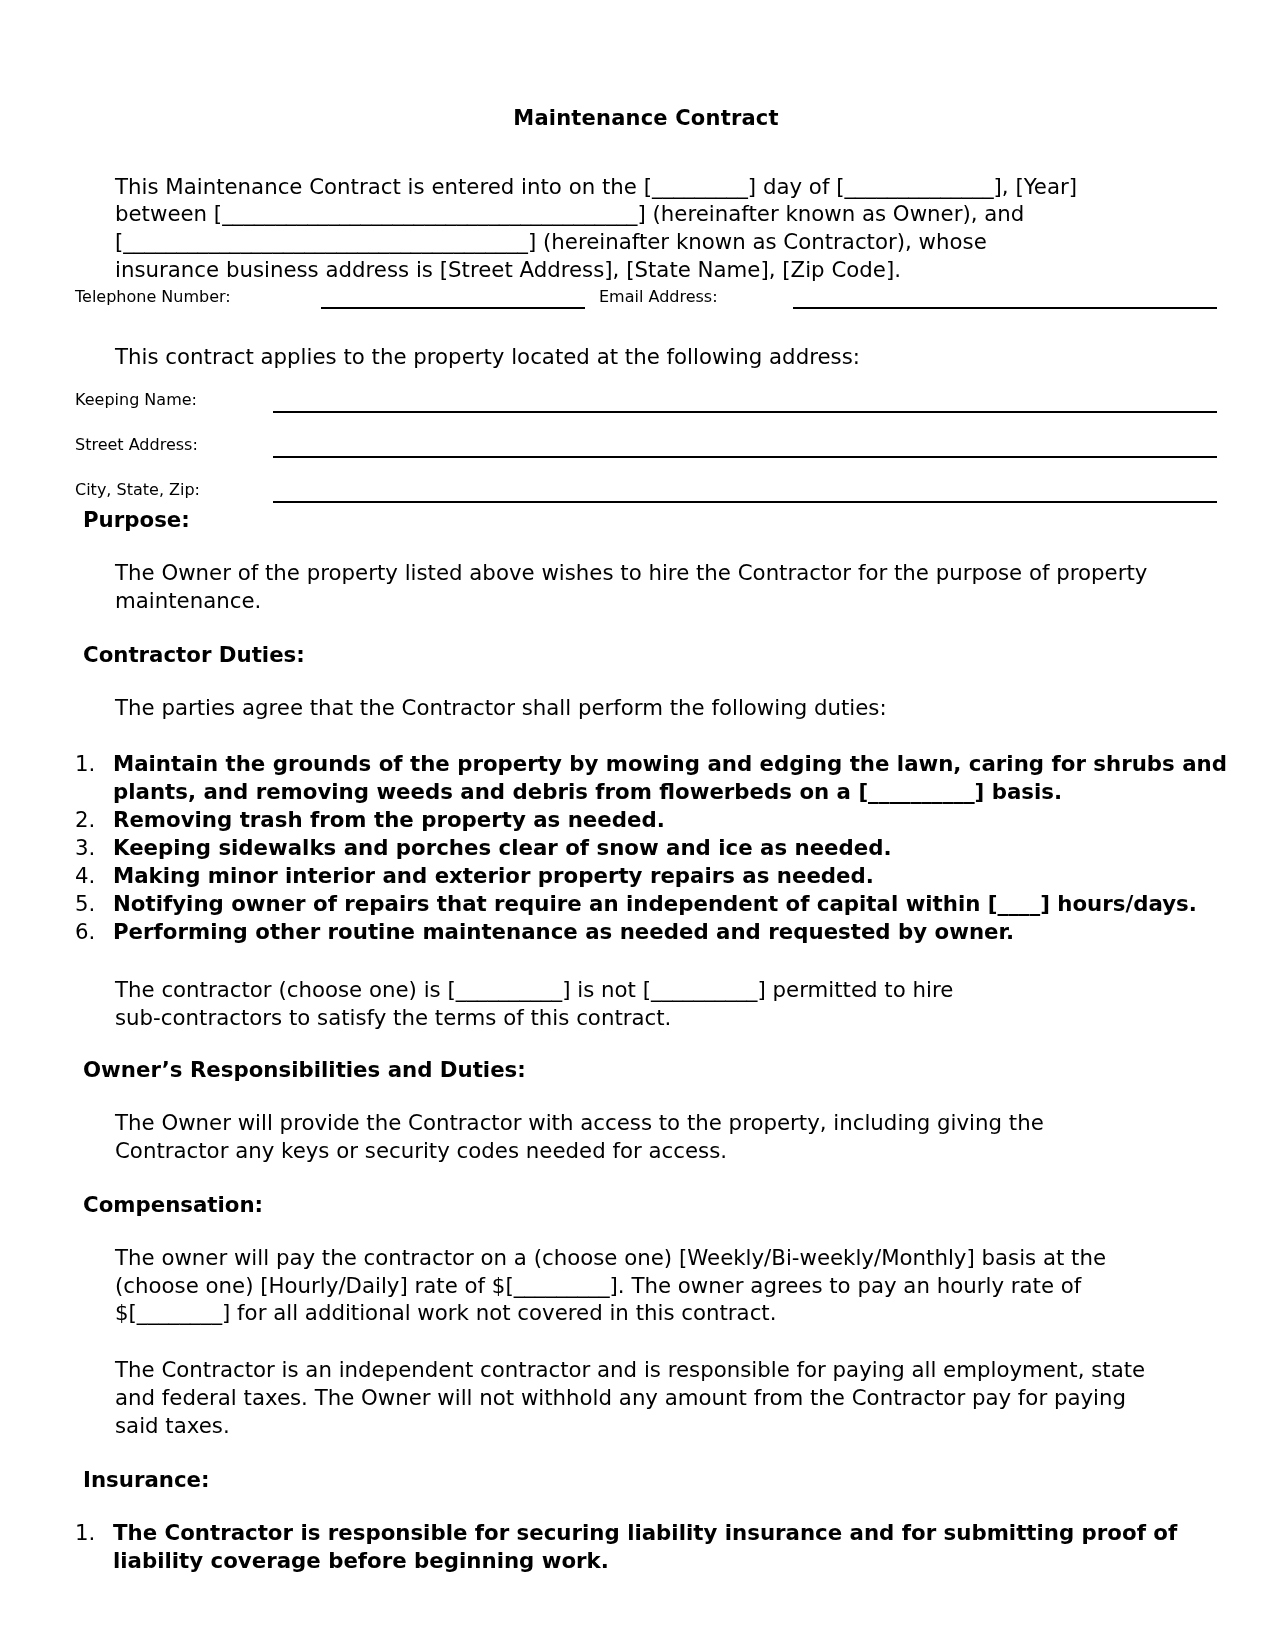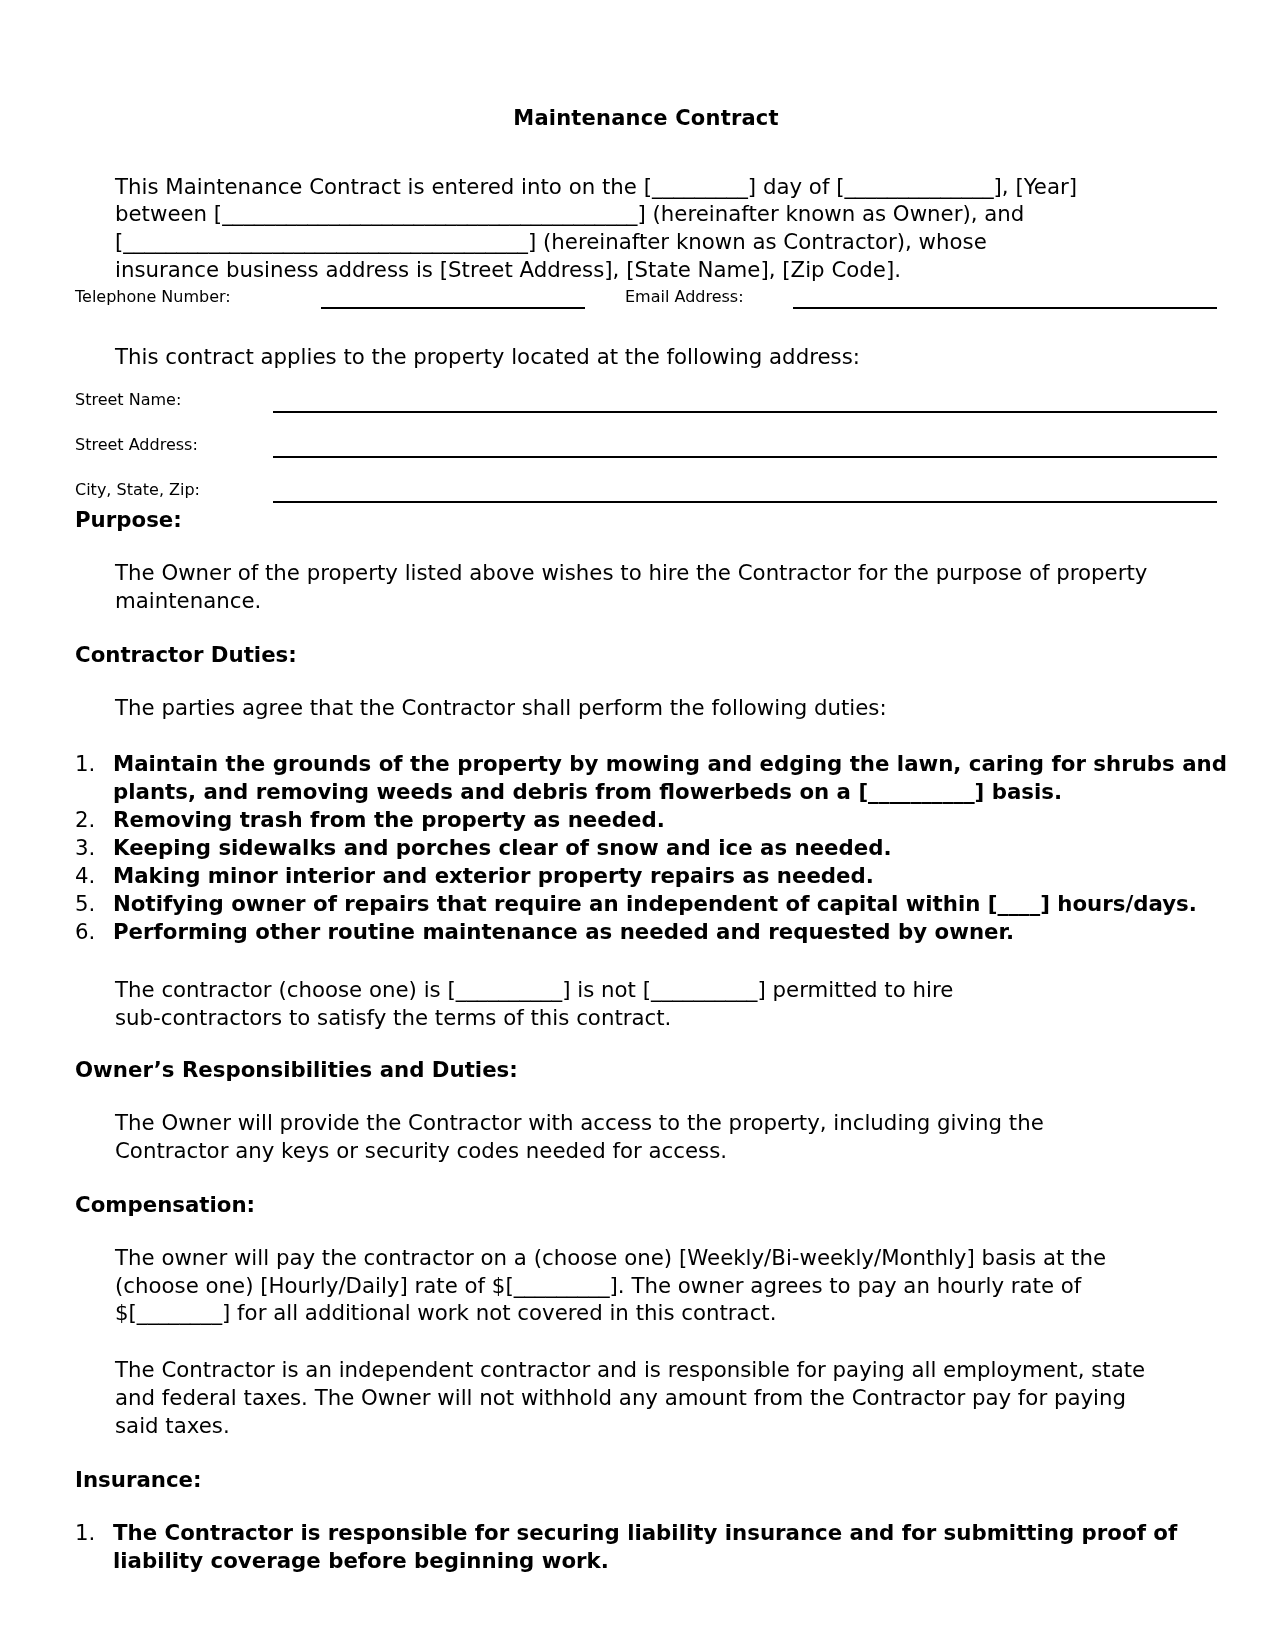--- a/index.html
+++ b/index.html
@@ -2,21 +2,21 @@
 <html><head>
 <meta charset="utf-8">
 <style>
   html, body { margin: 0; padding: 0; background: #ffffff; }
   body { width: 1275px; height: 1650px; position: relative; overflow: hidden;
          font-family: "DejaVu Sans", sans-serif; color: #000; }
   .page { position: absolute; left: 75px; top: 0; width: 1142px; }
   .title { position: absolute; top: 106px; left: 0; width: 1142px; text-align: center;
            font-size: 21px; font-weight: bold; letter-spacing: 0.2px; }
   .p { position: absolute; left: 8px; width: 1142px; font-size: 21.3px; line-height: 27.6px; white-space: nowrap; margin-left: 32px; }
-  .h { position: absolute; left: 0; font-size: 21.3px; font-weight: bold; line-height: 27.6px; white-space: nowrap; text-align: center; }
+  .h { position: absolute; left: 8px; font-size: 21.3px; font-weight: bold; line-height: 27.6px; white-space: nowrap; text-align: center; }
   .field-row { position: absolute; left: 0; width: 1142px; height: 28px; }
   .field-label { position: absolute; left: 0; top: 0; font-size: 16px; line-height: 27.6px; white-space: nowrap; }
   .field-line { position: absolute; height: 0; border-bottom: 2px solid #000; }
   .li { position: absolute; left: 0; width: 1142px; font-size: 21.3px; line-height: 27.6px; }
   .li .num { position: absolute; left: 0; top: 0; width: 36px; }
   .li .txt { position: absolute; left: 38px; top: 0; width: 1104px; white-space: nowrap; font-weight: bold; }
 </style>
 </head>
 <body>
 
@@ -25,28 +25,28 @@
   <div class="title">Maintenance Contract</div>
 
   <div class="p" style="top:173px">This Maintenance Contract is entered into on the [_________] day of [______________], [Year]</div>
   <div class="p" style="top:200px">between [_______________________________________] (hereinafter known as Owner), and</div>
   <div class="p" style="top:228px">[______________________________________] (hereinafter known as Contractor), whose</div>
   <div class="p" style="top:256px">insurance business address is [Street Address], [State Name], [Zip Code].</div>
 
   <div class="field-row" style="top:283px">
     <span class="field-label">Telephone Number:</span>
     <span class="field-line" style="left:246px; width:264px; top:24px"></span>
-    <span class="field-label" style="left:550px">Email Address:</span>
+    <span class="field-label" style="left:524px">Email Address:</span>
     <span class="field-line" style="left:718px; width:424px; top:24px"></span>
   </div>
 
   <div class="p" style="top:343px">This contract applies to the property located at the following address:</div>
 
   <div class="field-row" style="top:386px">
-    <span class="field-label">Street Name:</span>
+    <span class="field-label">Keeping Name:</span>
     <span class="field-line" style="left:198px; width:944px; top:25px"></span>
   </div>
   <div class="field-row" style="top:431px">
     <span class="field-label">Street Address:</span>
     <span class="field-line" style="left:198px; width:944px; top:25px"></span>
   </div>
   <div class="field-row" style="top:476px">
     <span class="field-label">City, State, Zip:</span>
     <span class="field-line" style="left:198px; width:944px; top:25px"></span>
   </div>

